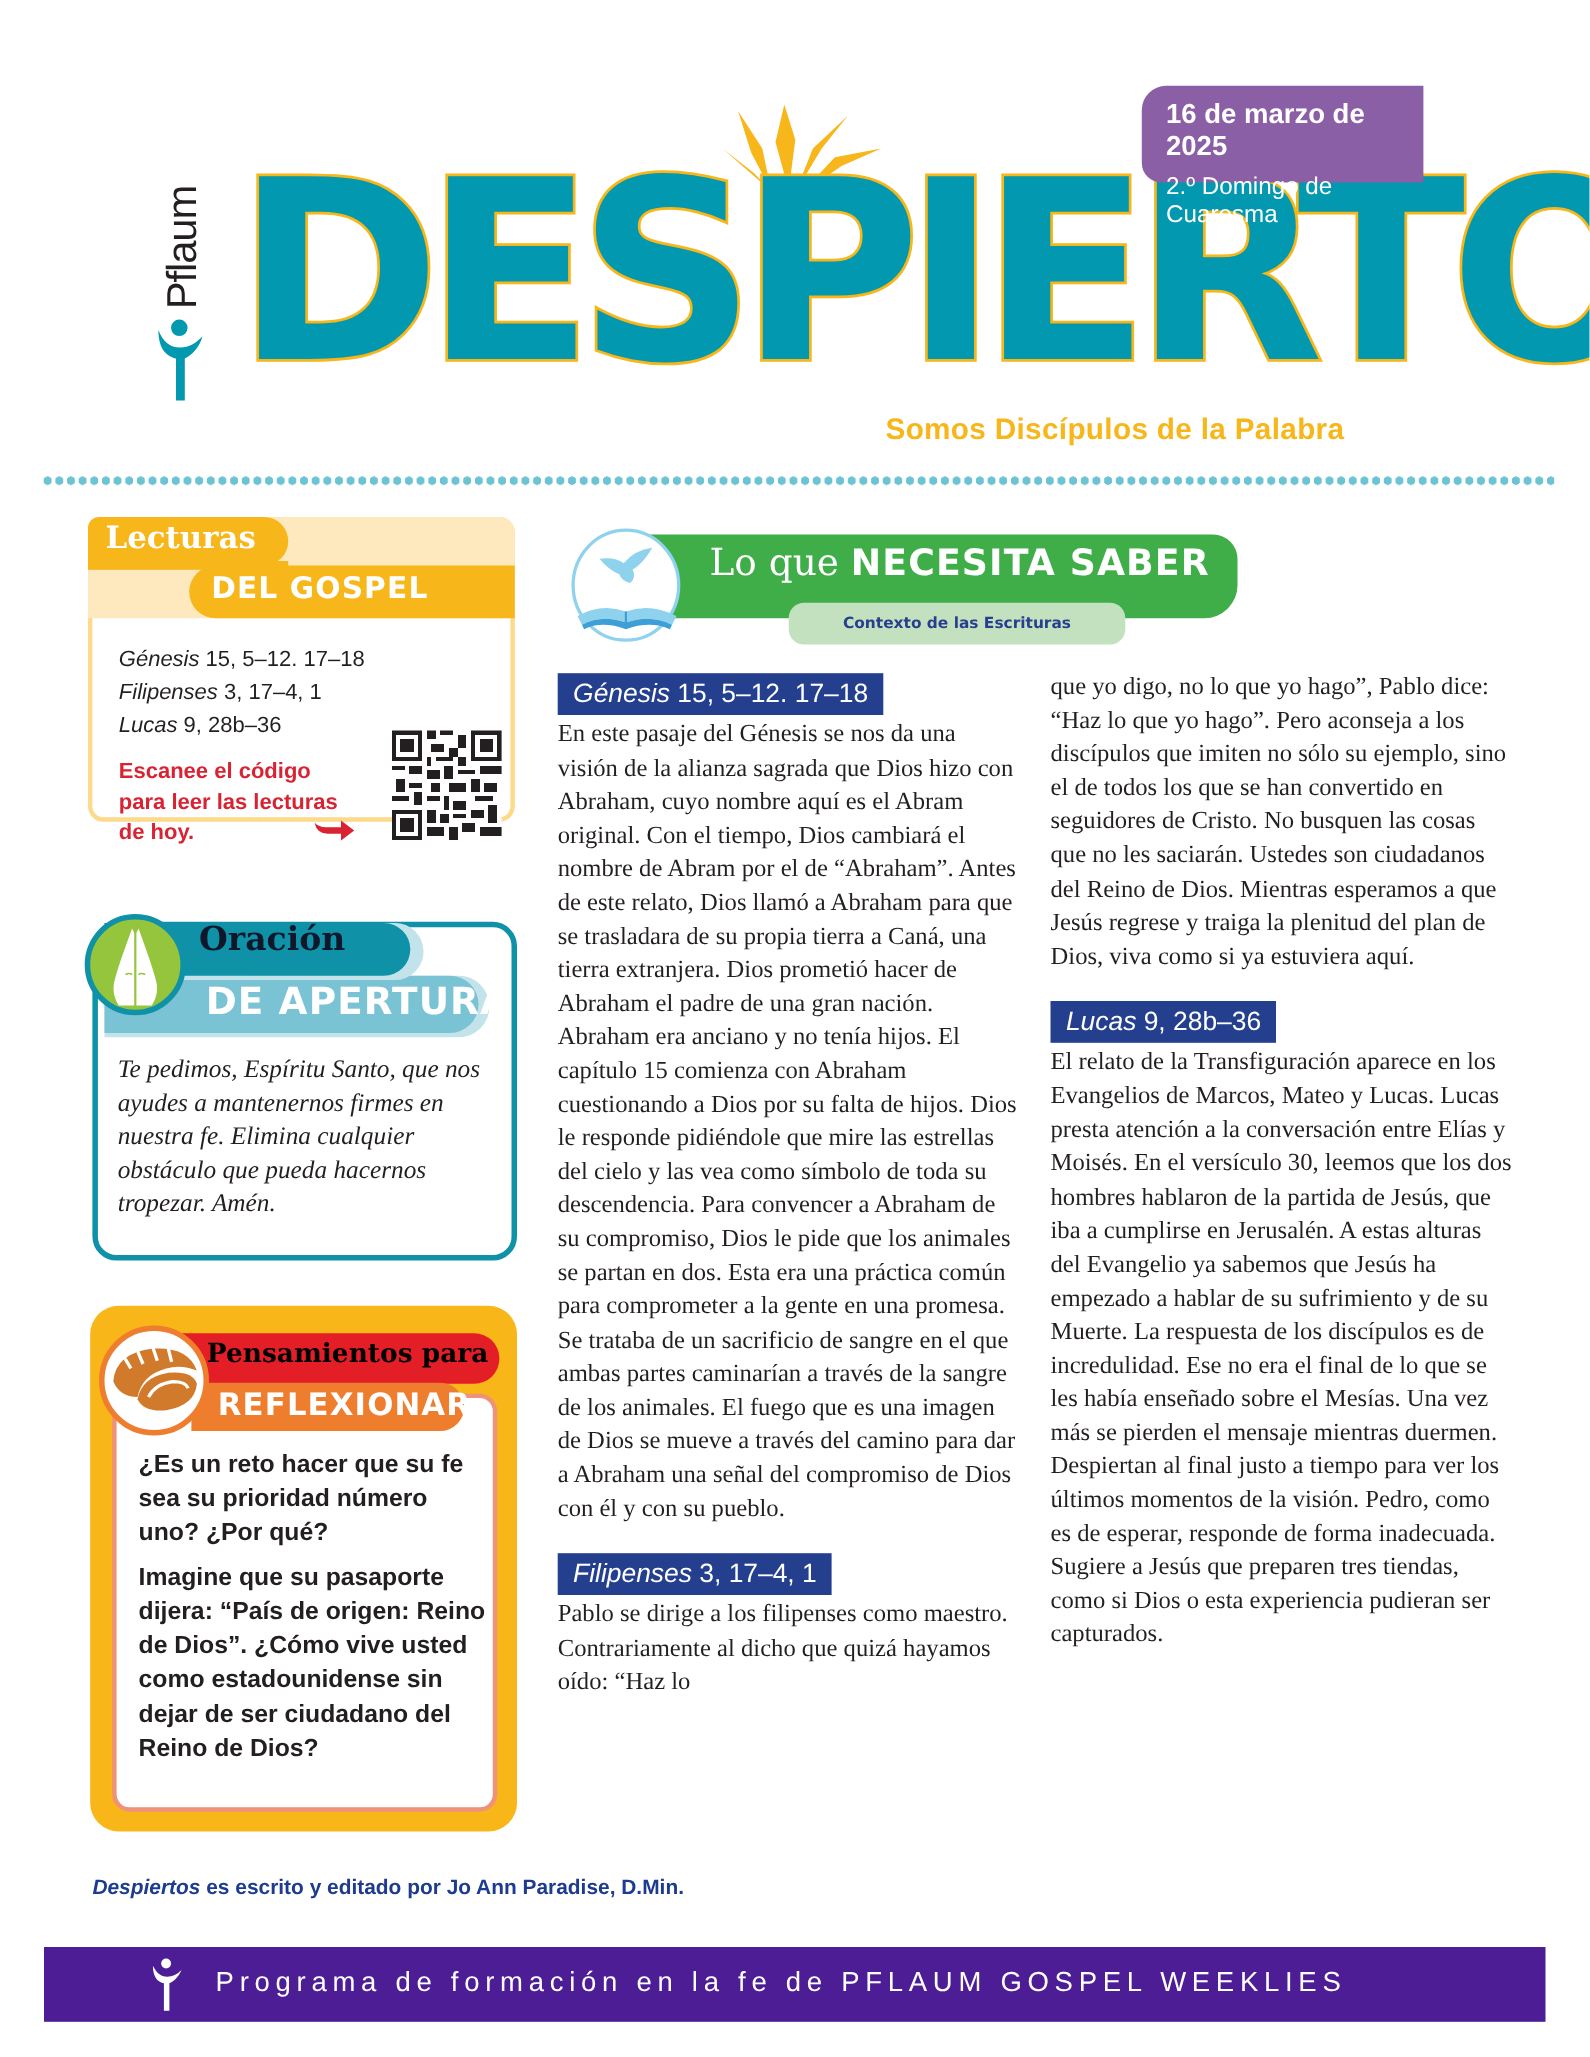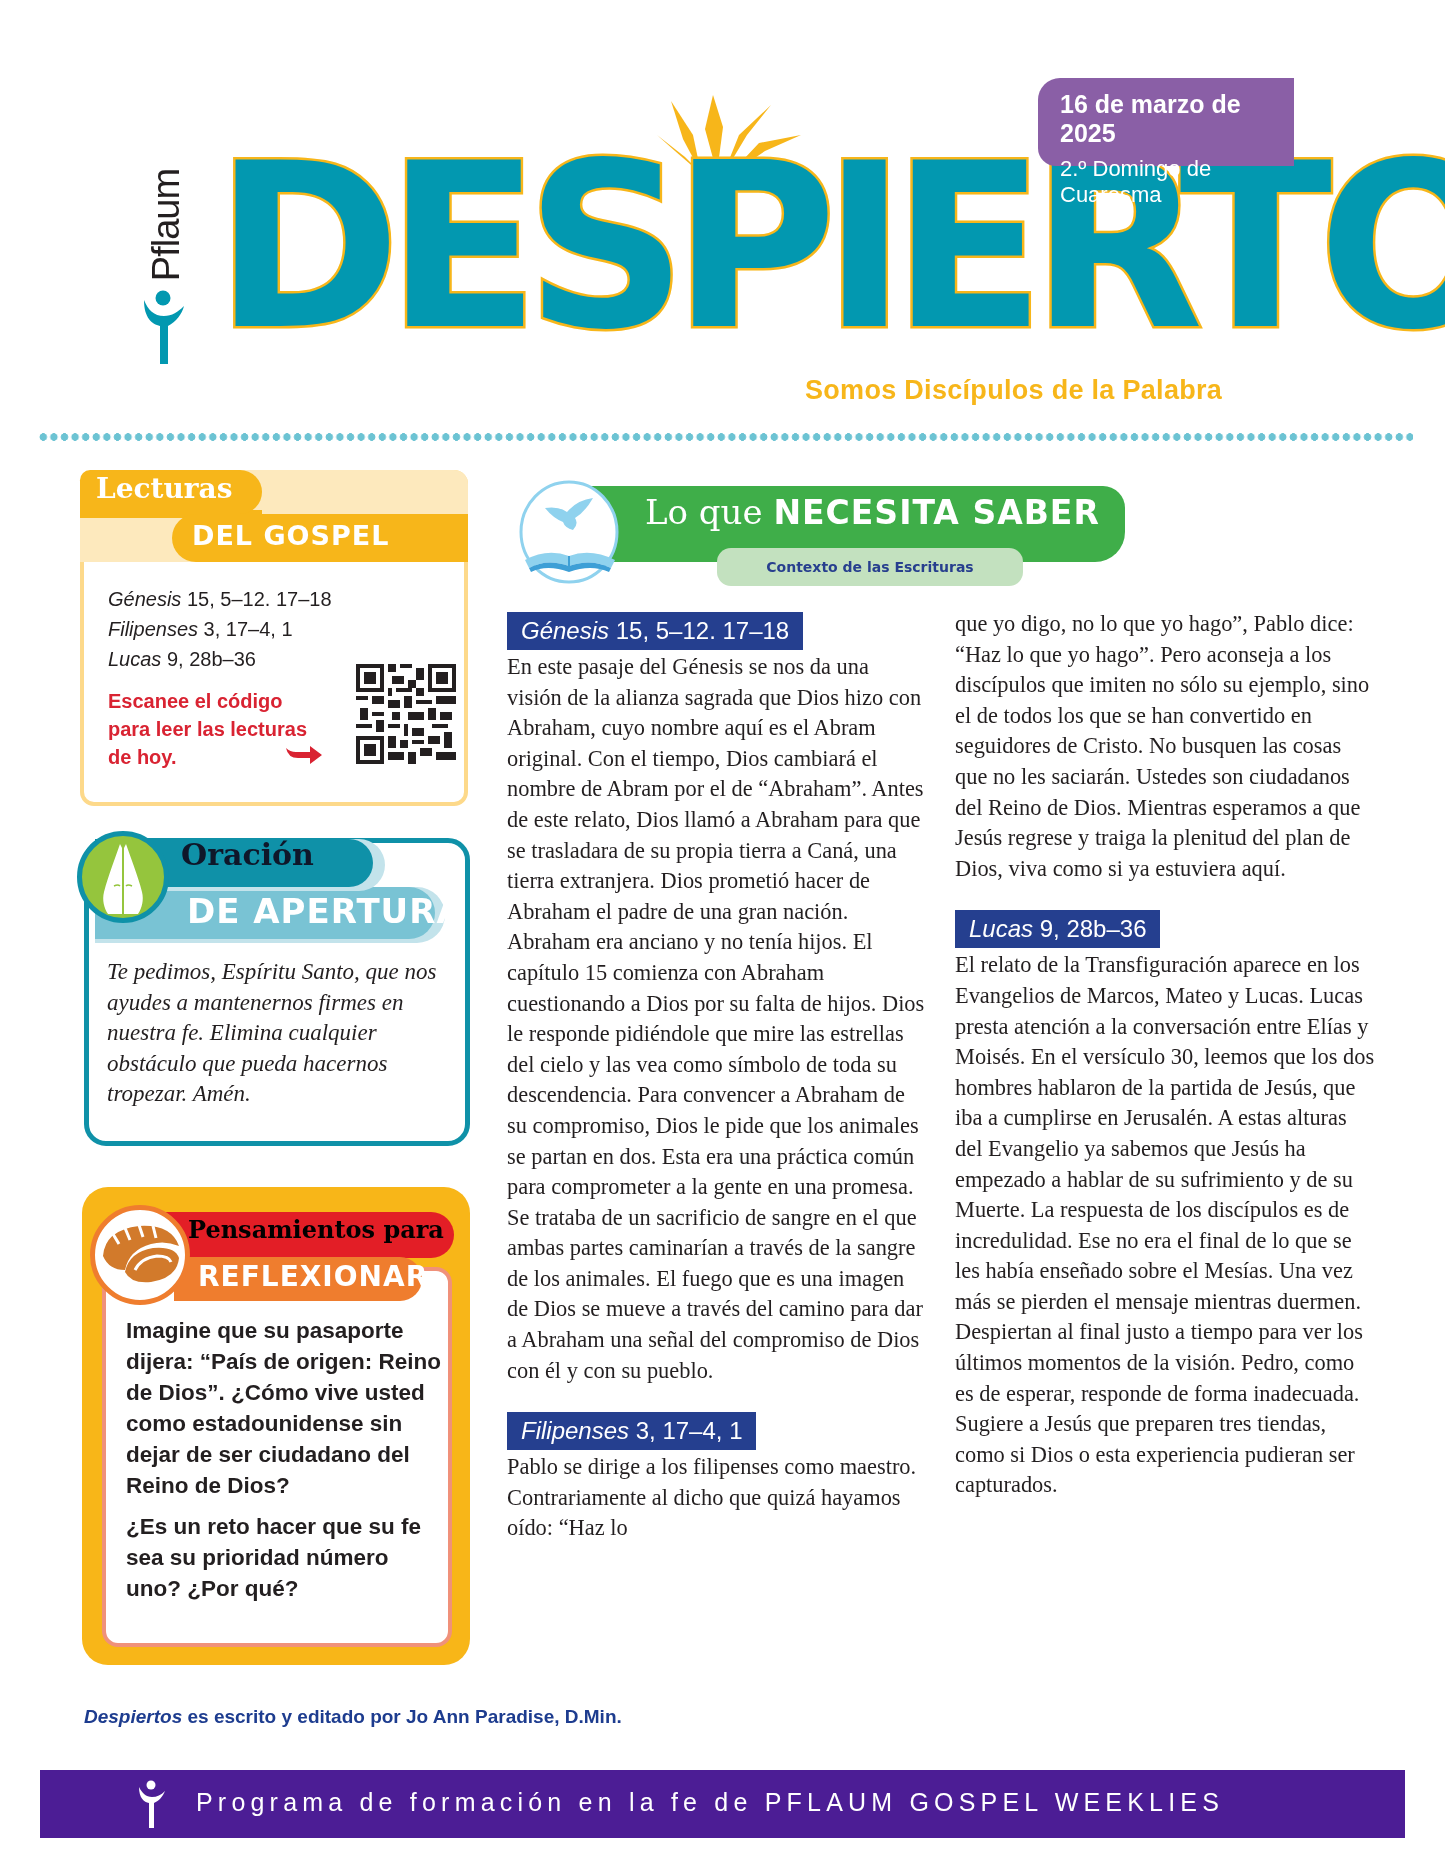--- a/index.html
+++ b/index.html
@@ -24,21 +24,21 @@
   .date-badge { position: absolute; left: 1038px; top: 78px; width: 256px; height: 88px; background: #8a5fa6;
     border-radius: 22px 0 0 18px; padding: 12px 0 0 22px; }
   .date-main { font-family: "Liberation Sans", sans-serif; font-weight: bold; font-size: 25px; color: #fff; }
   .date-sub { font-family: "Liberation Sans", sans-serif; font-size: 22px; color: #fff; margin-top: 8px; }
 
   .dotted-rule { position: absolute; left: 38px; top: 432px; width: 1375px; height: 10px;
     background-image: radial-gradient(circle, #6cc3d3 3.6px, transparent 4px);
     background-size: 10.6px 10px; background-repeat: repeat-x; }
 
   
-  .lecturas { position: absolute; left: 80px; top: 470px; width: 388px; height: 336px;
+  .lecturas { position: absolute; left: 80px; top: 470px; width: 388px; height: 277px;
     border: 4px solid #fdd98a; border-radius: 14px; background: #fff; }
   .lecturas-topband { position: absolute; left: -4px; top: -4px; width: 388px; height: 92px;
     background: #fde9bd; border-radius: 14px 14px 0 0; }
   .lecturas-tab1 { position: absolute; left: -4px; top: -4px; width: 182px; height: 44px; background: #f7b61a;
     border-radius: 12px 26px 26px 0; padding: 2px 0 0 16px; font-family: "DejaVu Serif", serif; font-weight: bold;
     font-size: 28px; color: #fff; }
   .lecturas-tab2 { position: absolute; left: 88px; top: 40px; width: 296px; height: 48px; background: #f7b61a;
     border-radius: 26px 0 0 26px; padding: 6px 0 0 20px; font-family: "DejaVu Sans", sans-serif; font-weight: bold;
     font-size: 27px; color: #fff; letter-spacing: 1px; }
   .lecturas-tab1-cover { position: absolute; left: -4px; top: 36px; width: 182px; height: 8px; background: #f7b61a; }
@@ -241,22 +241,22 @@
   <div class="pens-t2">REFLEXIONAR</div>
   <div class="bread-icon">
     <svg width="90" height="90" viewBox="0 0 90 90">
       <path d="M8 46 Q10 20 44 16 Q76 14 84 36 Q70 30 56 34 Q34 40 30 60 Q14 60 8 46 Z" fill="#d27a2b"></path>
       <path d="M18 24 l6 10 M30 18 l5 12 M44 15 l4 12 M58 16 l3 12" stroke="#fff" stroke-width="3"></path>
       <path d="M30 62 Q34 42 58 38 Q80 36 84 48 Q82 68 56 72 Q36 74 30 62 Z" fill="#d27a2b"></path>
       <path d="M40 60 Q46 48 62 46 Q74 46 76 52" stroke="#fff" stroke-width="3" fill="none"></path>
     </svg>
   </div>
   <div class="pens-text">
+    <p>¿Es un reto hacer que su fe sea su prioridad número uno? ¿Por qué?</p>
     <p>Imagine que su pasaporte dijera: “País de origen: Reino de Dios”.  ¿Cómo vive usted como estadounidense sin dejar de ser ciudadano del Reino de Dios?</p>
-    <p>¿Es un reto hacer que su fe sea su prioridad número uno? ¿Por qué?</p>
   </div>
 </section>
 
 <div class="credit">
   <em>Despiertos</em><span> es escrito y editado por Jo Ann Paradise, D.Min.</span>
 </div>
 
 <div class="lqns">
   <div class="lqns-band"></div>
   <div class="lqns-title">

